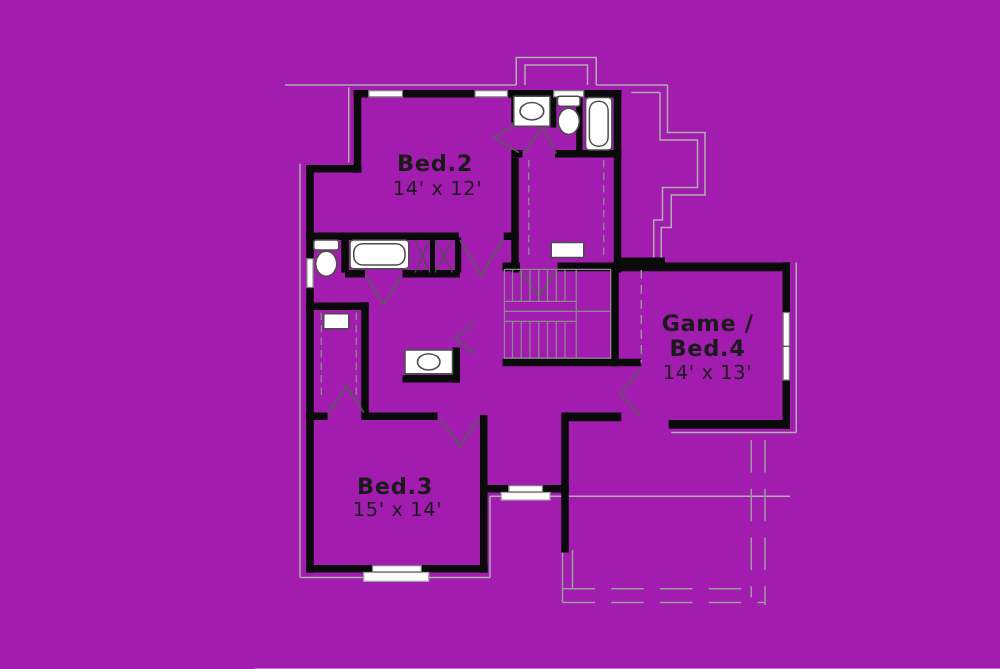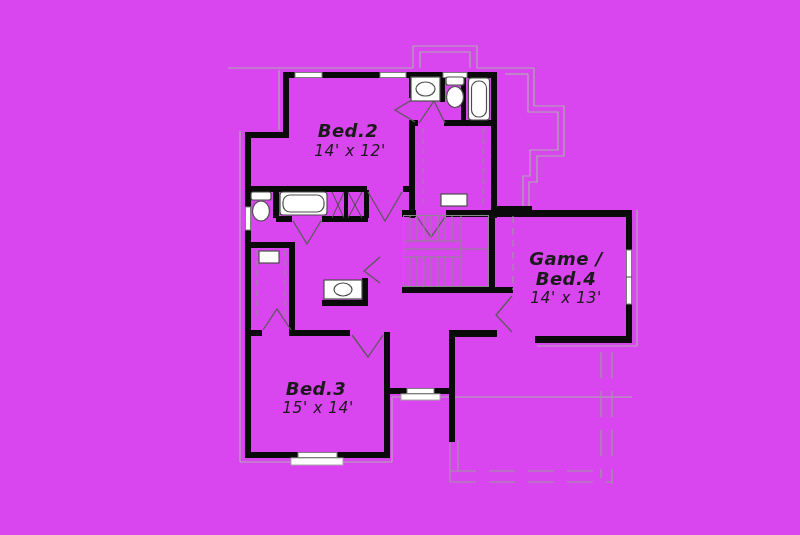--- a/index.html
+++ b/index.html
@@ -1,17 +1,17 @@
 <!DOCTYPE html>
 <html><head>
 <meta charset="utf-8">
 <style>
   html,body{margin:0;padding:0;background:#ffffff;}
-  #stage{position:relative;width:800px;height:535px;background:#d946ef;overflow:hidden;
-         font-family:"DejaVu Sans","Liberation Sans",sans-serif;font-style:italic;}
+  #stage{position:relative;width:800px;height:535px;background:#a21caf;overflow:hidden;
+         font-family:"DejaVu Sans","Liberation Sans",sans-serif;}
   svg{display:block}
   .w{fill:#0a0a0a;stroke:none}
   .win{fill:#ffffff;stroke:#7d7d7d;stroke-width:1}
   .sill{fill:#ffffff;stroke:#a8a8a8;stroke-width:1}
   .door{fill:none;stroke:#5a5a5a;stroke-width:1.3;stroke-linejoin:miter}
   .fix{fill:#ffffff;stroke:#4d4d4d;stroke-width:1.2}
   .fixline{fill:none;stroke:#4d4d4d;stroke-width:1}
   .stair{fill:none;stroke:#8a8a8a;stroke-width:1}
   .rod{fill:none;stroke:#8f8f8f;stroke-width:1;stroke-dasharray:6 4}
   .roof{fill:none;stroke:#aeaeae;stroke-width:1.2}

